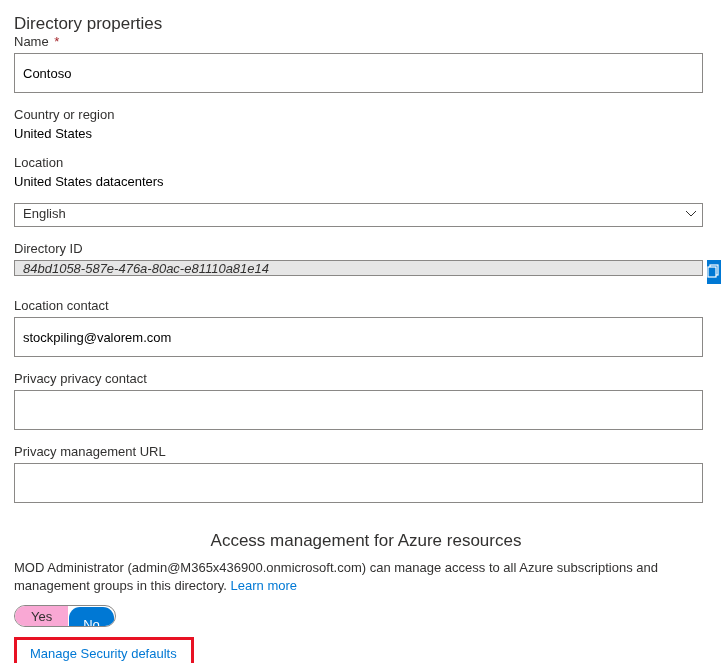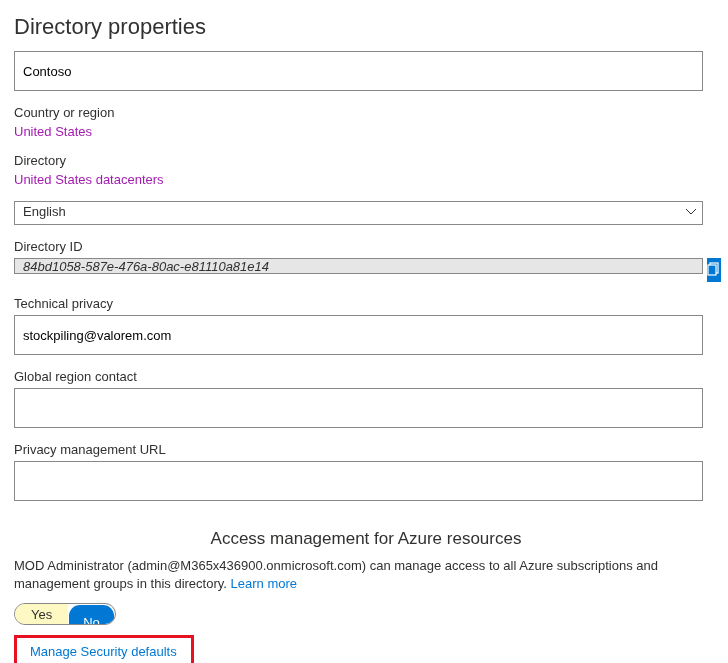--- a/index.html
+++ b/index.html
@@ -6,24 +6,24 @@
   body {
     margin: 0;
     padding: 14px 10px 10px 14px;
     font-family: "Segoe UI", Arial, sans-serif;
     font-size: 13px;
     color: #323130;
     background: #fff;
     width: 728px;
   }
   .section-title {
-    font-size: 22px;
+    font-size: 17px;
     font-weight: 400;
     color: #323130;
-    margin: 0 0 11px 0;
+    margin: 0 0 0 0;
   }
   .field-group { margin-bottom: 14px; }
   .field-label {
     font-size: 13px;
     color: #323130;
     margin-bottom: 4px;
     display: block;
   }
   .req { color: #a4262c; margin-left: 2px; }
   .text-input {
@@ -31,21 +31,21 @@
     height: 40px;
     padding: 2px 8px;
     font-size: 13px;
     font-family: inherit;
     border: 1px solid #8a8886;
     background: #fff;
     outline: none;
   }
   .static-value {
     font-size: 13px;
-    color: #a21caf;
+    color: #000000;
     margin-top: 2px;
   }
   .select-wrap { position: relative; width: 689px; }
   .select-input {
     width: 100%;
     height: 24px;
     padding: 2px 28px 16px 8px;
     font-size: 13px;
     border: 1px solid #8a8886;
     background: #fff;
@@ -94,21 +94,21 @@
     border-radius: 12px;
     overflow: hidden;
     height: 22px;
     align-items: stretch;
   }
   .toggle-opt {
     display: flex; align-items: center; justify-content: center;
     padding: 0 16px;
     font-size: 13px;
     cursor: pointer;
-    background: #fef9c3;
+    background: #f9a8d4;
     color: #323130;
   }
   .toggle-opt.active {
     background: #0078d4;
     color: #fff;
     border-radius: 11px;
     margin: 1px;
     padding: 17px 14px;
   }
   .highlight-box {
@@ -122,30 +122,34 @@
     font-size: 13px;
     cursor: pointer;
   }
 </style>
 </head>
 <body>
 
 <h2 class="section-title">Directory properties</h2>
 
 <div class="field-group">
+  <label class="field-label">
+    <span>Name</span>
+    <span class="req">*</span>
+  </label>
   <input class="text-input" type="text" value="Contoso" style="">
 </div>
 
 <div class="field-group">
   <div class="field-label">Country or region</div>
   <div class="static-value">United States</div>
 </div>
 
 <div class="field-group">
-  <div class="field-label">Directory</div>
+  <div class="field-label">Location</div>
   <div class="static-value">United States datacenters</div>
 </div>
 
 <div class="field-group">
   <div class="select-wrap">
     <div class="select-input">English</div>
     <span class="chevron">
       <svg width="12" height="12" viewBox="0 0 12 12">
           <path d="M1 3.5 L6 8.5 L11 3.5" stroke="#323130" stroke-width="1" fill="none"></path>
         </svg>
@@ -162,26 +166,26 @@
         <svg width="14" height="14" viewBox="0 0 14 14">
           <rect x="3" y="1" width="8" height="10" fill="none" stroke="#fff" stroke-width="1.2"></rect>
           <rect x="1" y="3" width="8" height="10" fill="#0078d4" stroke="#fff" stroke-width="1.2"></rect>
         </svg>
       </span>
     </div>
   </div>
 </div>
 
 <div class="field-group">
-  <div class="field-label">Technical privacy</div>
+  <div class="field-label">Location contact</div>
   <input class="text-input" type="text" value="stockpiling@valorem.com" style="">
 </div>
 
 <div class="field-group">
-  <div class="field-label">Global region contact</div>
+  <div class="field-label">Privacy privacy contact</div>
   <input class="text-input" type="text" value="" style="">
 </div>
 
 <div class="field-group">
   <div class="field-label">Privacy management URL</div>
   <input class="text-input" type="text" value="" style="">
 </div>
 
 <div class="access-section">
   <h2 class="access-title">Access management for Azure resources</h2>

